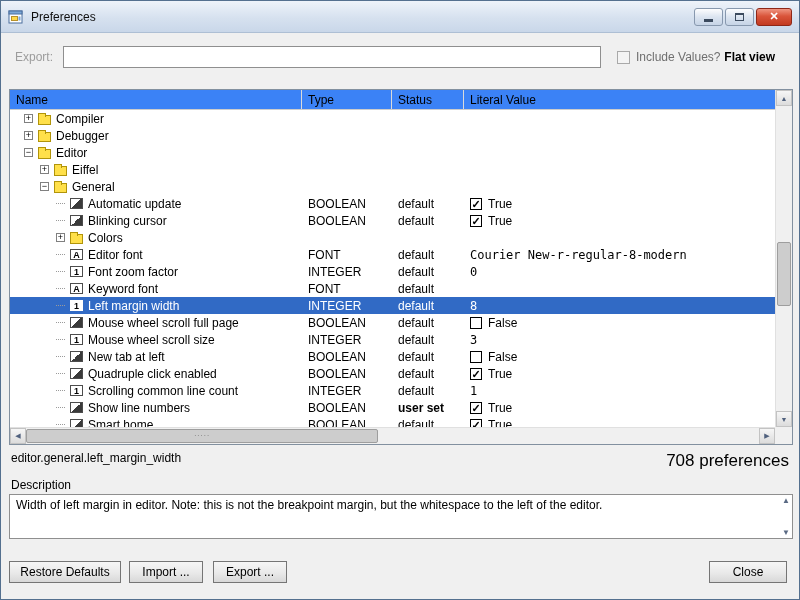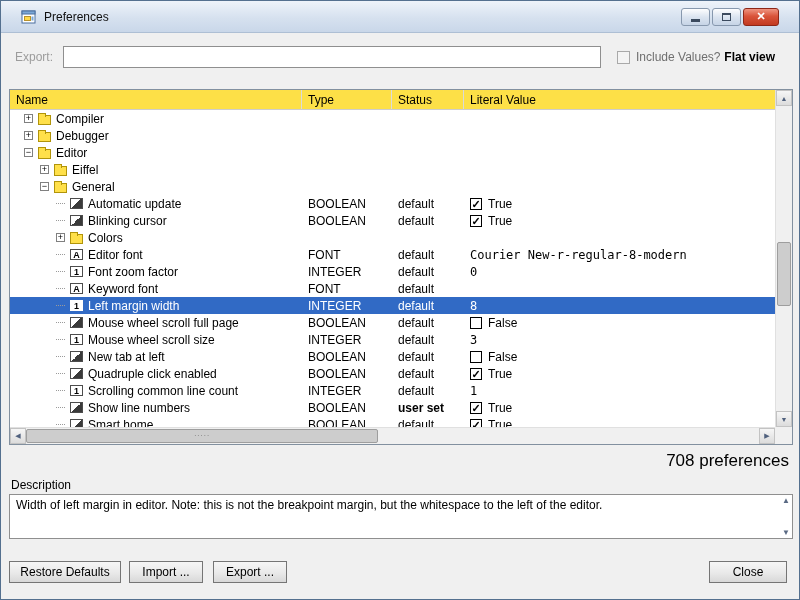--- a/index.html
+++ b/index.html
@@ -3,21 +3,21 @@
 <meta charset="utf-8">
 <style>
   * { margin:0; padding:0; box-sizing:border-box; }
   html,body { width:800px; height:600px; overflow:hidden; }
   body { font-family:"Liberation Sans", sans-serif; background:#e7e7e7; }
   .window { position:absolute; inset:0; border:1px solid #54708f; background:#f0f0f0; }
 
   
   .titlebar { position:absolute; left:0; top:0; right:0; height:32px;
     background:linear-gradient(180deg,#eef3fa,#d6e1ef 55%,#c9d7e9);
-    border-bottom:1px solid #aebfd4; display:flex; align-items:center; padding:0 20px;justify-content:center; }
+    border-bottom:1px solid #aebfd4; display:flex; align-items:center; padding:0 7px;justify-content:center; }
   .app-icon { width:16px; height:16px; flex:none; }
   .win-title { font-size:12px; color:#101010; margin-left:7px; flex:1; }
   .winbtns { display:flex; }
   .winbtn { width:29px; height:18px; margin-left:2px; border:1px solid #8798ae; border-radius:3px;
     background:linear-gradient(#fdfdfe,#dbe4f0 50%,#c6d4e6); display:flex; align-items:center; justify-content:center; cursor:default; }
   .winbtn.close { width:36px; background:linear-gradient(#ef9581,#d9543a 45%,#c23a20);
     border-color:#8e2717; color:#fff; font-weight:bold; font-size:11px; }
   .glyph-min { width:9px; height:3px; background:#3b4a5e; margin-top:7px; }
   .glyph-max { width:9px; height:8px; border:1px solid #3b4a5e; border-top-width:2px; }
 
@@ -27,21 +27,21 @@
   .filter-input { width:538px; height:22px; border:1px solid #8f8f8f; background:#fff; font-size:12px; padding:0 4px; font-family:"Liberation Sans",sans-serif; }
   .inc-wrap { display:flex; align-items:center; margin-left:16px; }
   .inc-box { width:13px; height:13px; border:1px solid #a9a9a9; background:#f4f4f4; flex:none; }
   .inc-label { font-size:12px; color:#6f6f6f; margin-left:6px; white-space:nowrap; }
   .flatview { margin-left:auto; margin-right:10px; font-size:12px; font-weight:bold; color:#000; white-space:nowrap; }
 
   
   .panel { position:absolute; left:8px; top:88px; width:784px; height:356px; background:#fff;
     border:1px solid #82909f; display:grid; grid-template-columns:1fr 17px; grid-template-rows:1fr 17px; }
   .content { grid-column:1; grid-row:1; overflow:hidden; display:flex; flex-direction:column; }
-  .thead { height:20px; flex:none; display:flex; background:#fde047; border-bottom:1px solid #cdcdcd; }
+  .thead { height:20px; flex:none; display:flex; background:#3b82f6; border-bottom:1px solid #cdcdcd; }
   .th { font-size:12px; color:#000; padding:3px 0 0 6px; border-right:1px solid #dadada; overflow:hidden; white-space:nowrap; }
   .th.c-name { width:292px; flex:none; }
   .th.c-type { width:90px; flex:none; }
   .th.c-status { width:72px; flex:none; }
   .th.c-value { flex:1; border-right:none; }
   .rows { flex:1; overflow:hidden; }
   .trow { height:17px; display:flex; align-items:center; font-size:12px; color:#000; white-space:nowrap; }
   .trow.selected { background:#316ac5; color:#fff; }
   .cell { overflow:hidden; }
   .cell.name { width:292px; flex:none; display:flex; align-items:center; }
@@ -381,20 +381,21 @@
       <div class="hthumb">
           <span class="grip">∙∙∙∙∙</span>
         </div>
       <div class="sbtn right">
           <span>▶</span>
         </div>
     </div>
     <div class="corner"></div>
   </div>
 
+  <span class="status-path">editor.general.left_margin_width</span>
   <span class="pref-count">708 preferences</span>
 
   <span class="desc-label">Description</span>
   <div class="descbox">Width of left margin in editor.  Note: this is not the breakpoint margin, but the whitespace to the left of the editor.</div>
   <span class="desc-up">▲</span>
   <span class="desc-down">▼</span>
 
   <div class="btn btn-restore">Restore Defaults</div>
   <div class="btn btn-import">Import ...</div>
   <div class="btn btn-export">Export ...</div>

